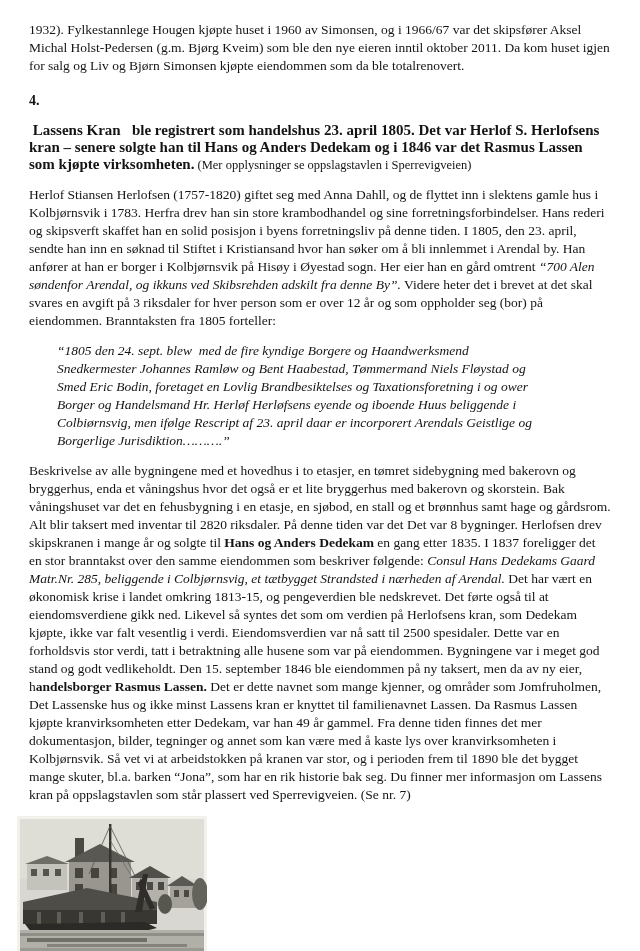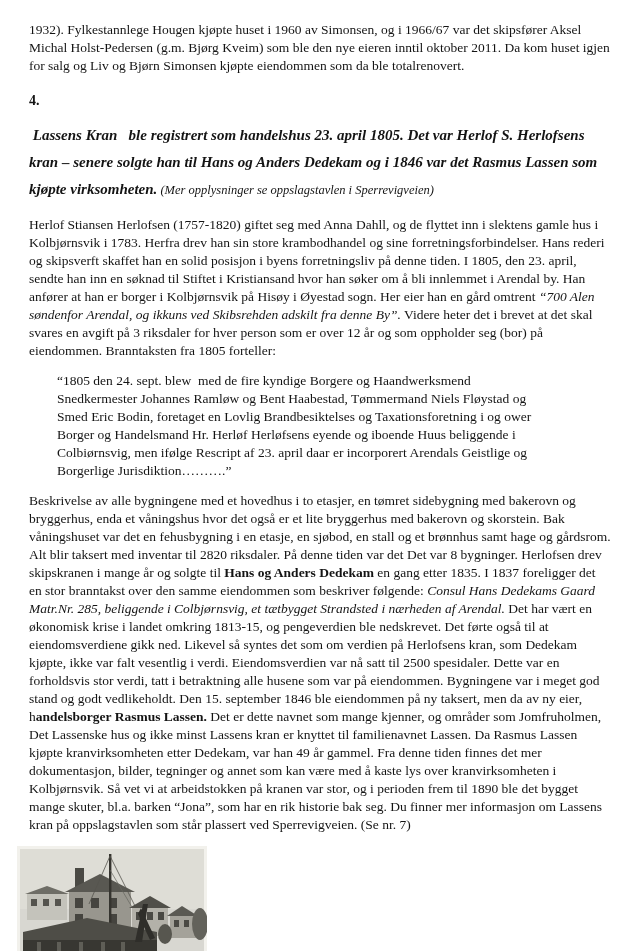--- a/index.html
+++ b/index.html
@@ -11,23 +11,23 @@
     background:#ffffff;
     font-family:"Liberation Serif","DejaVu Serif",serif;
     color:#141414;
     font-size:13.5px;
     line-height:18px;
   }
   p{margin:12px;white-space:pre-wrap;}
   .b{font-weight:bold;}
   .i{font-style:italic;}
   .sec-num{font-weight:bold;font-size:14px;line-height:18px;margin-top:17px;}
-  .heading{font-weight:bold;font-size:15px;line-height:27px;font-style:italic;}
+  .heading{font-weight:bold;font-size:15px;line-height:17px;}
   .heading .note{font-weight:normal;font-size:12.5px;}
-  .quote{margin:5px 72px 3px 40px;line-height:18px;}
+  .quote{font-style:italic;margin:5px 72px 3px 40px;line-height:18px;}
   .photo-row{display:flex;margin-top:9px;flex-direction:column;}
   .photo{
     width:190px;height:140px;flex:0 0 auto;
     background:#f4f3ef;
     box-shadow:0 0 0 1px #e2e1dc inset;
   }
   .photo svg{display:block;width:100%;height:100%;}
   .caption{font-weight:bold;font-size:14.5px;line-height:18px;margin-left:12px;margin-bottom:6px;white-space:pre-wrap;}
   .smudge{width:44px;height:7px;border-radius:50%;background:rgba(233,160,160,0.30);margin:3px 0 0 102px;}
   .sec5-heading{font-weight:bold;font-size:14.5px;line-height:20px;}

